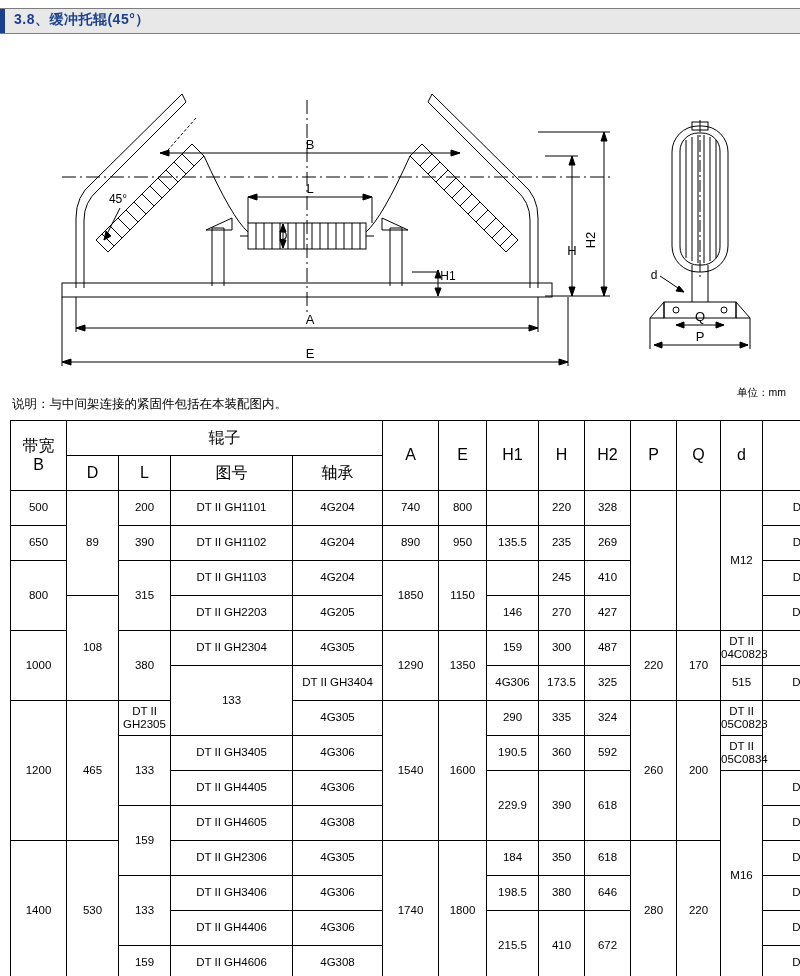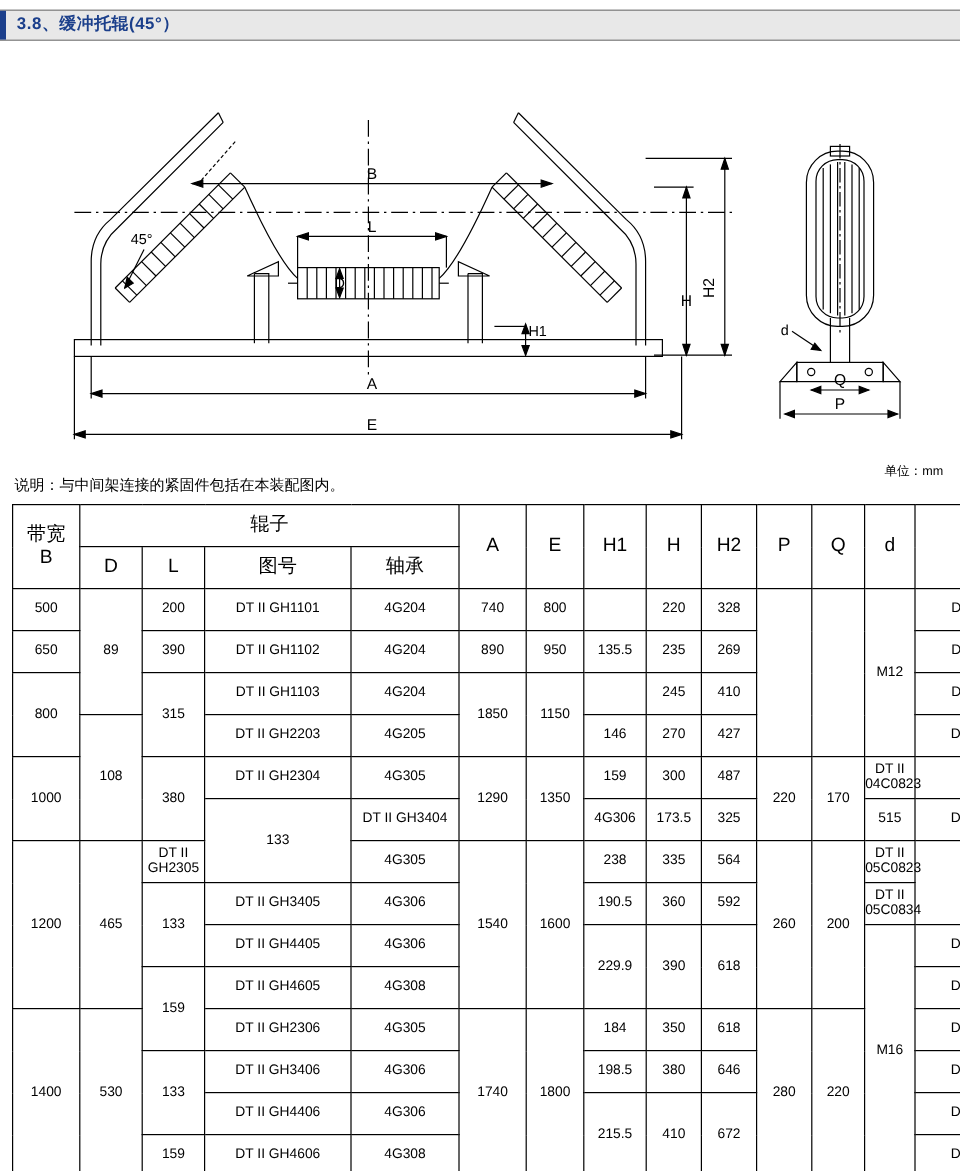--- a/index.html
+++ b/index.html
@@ -386,23 +386,23 @@
       <td>DT II 04C0834</td>
     </tr>
 
     <tr>
       <td rowspan="4">1200</td>
       <td rowspan="4">465</td>
       <td>DT II GH2305</td>
       <td>4G305</td>
       <td rowspan="4">1540</td>
       <td rowspan="4">1600</td>
-      <td>238</td>
+      <td>290</td>
       <td>335</td>
-      <td>564</td>
+      <td>324</td>
       <td rowspan="4">260</td>
       <td rowspan="4">200</td>
       <td>DT II 05C0823</td>
     </tr>
 
     <tr>
       <td rowspan="2">133</td>
       <td>DT II GH3405</td>
       <td>4G306</td>
       <td>190.5</td>

